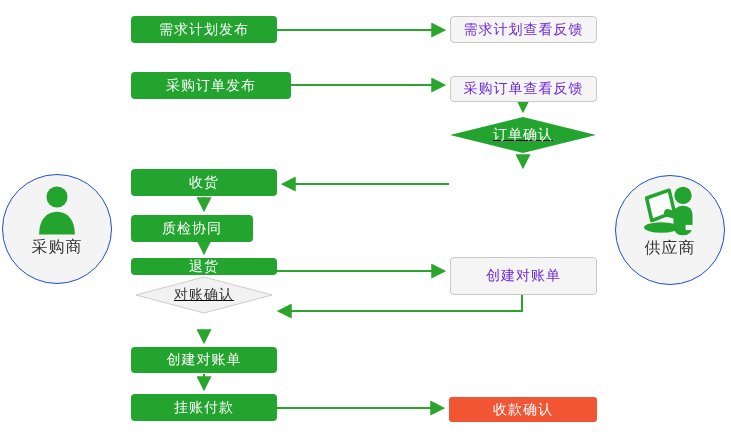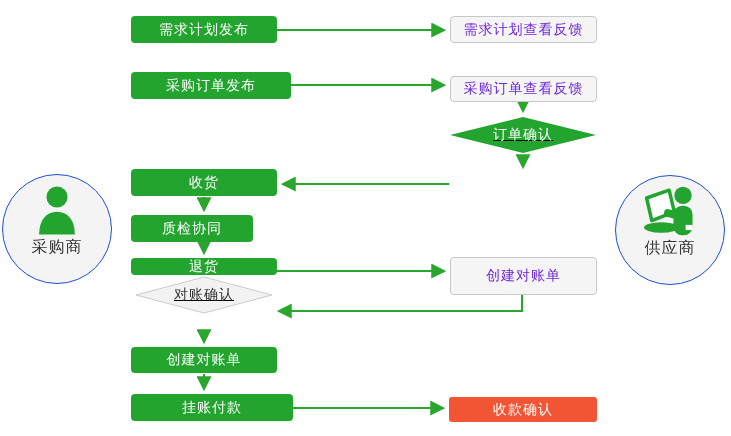--- a/index.html
+++ b/index.html
@@ -21,21 +21,21 @@
   .diamond .dlabel{position:relative;z-index:1;}
   .diamond.green-d .dlabel{color:#ffffff;}
   .diamond.light-d .dlabel{color:#333333;}
   
   .n-demand-plan     {left:131px;top:16px; width:146px;height:27px;}
   .n-po-publish      {left:131px;top:72px; width:160px;height:27px;}
   .n-receive         {left:131px;top:169px;width:146px;height:27px;}
   .n-quality         {left:131px;top:215px;width:122px;height:27px;}
   .n-return          {left:131px;top:258px;width:146px;height:17px;}
   .n-invoice         {left:131px;top:347px;width:146px;height:26px;}
-  .n-payment         {left:131px;top:394px;width:162px;height:27px;}
+  .n-payment         {left:131px;top:394px;width:146px;height:27px;}
   .n-demand-feedback {left:450px;top:16px; width:147px;height:27px;}
   .n-po-feedback     {left:450px;top:76px; width:147px;height:26px;}
   .n-order-confirm   {left:449px;top:116px;width:148px;height:38px;}
   .n-asn             {left:450px;top:172px;width:147px;height:27px;}
   .n-statement       {left:450px;top:257px;width:147px;height:38px;}
   .n-recon-confirm   {left:135px;top:276px;width:138px;height:38px;}
   .n-payment-confirm {left:449px;top:397px;width:148px;height:25px;}
   
   .actor{
     position:absolute;z-index:2;width:110px;height:110px;border-radius:50%;

